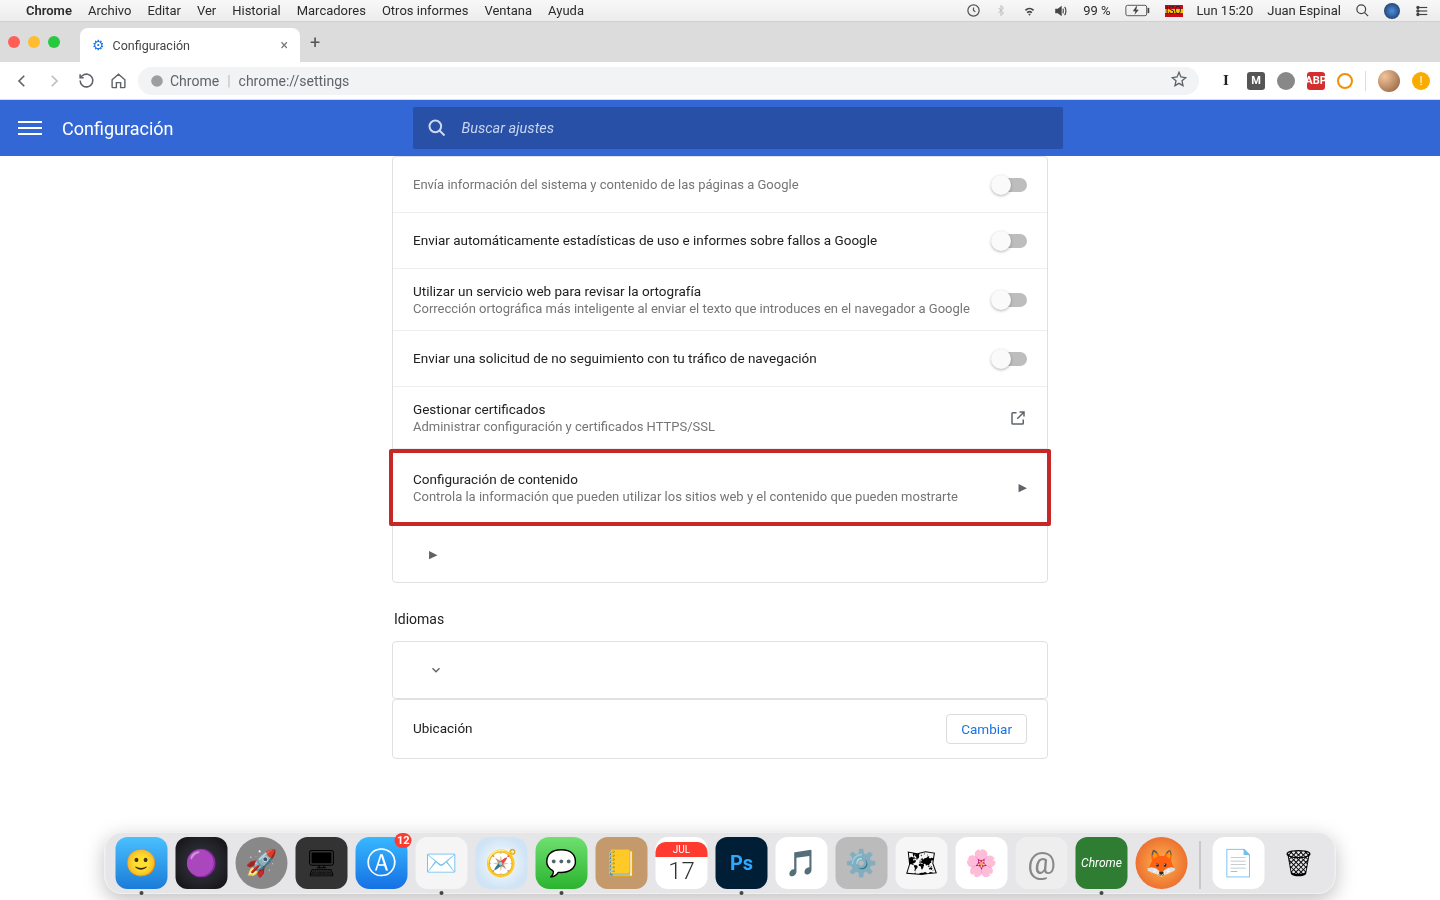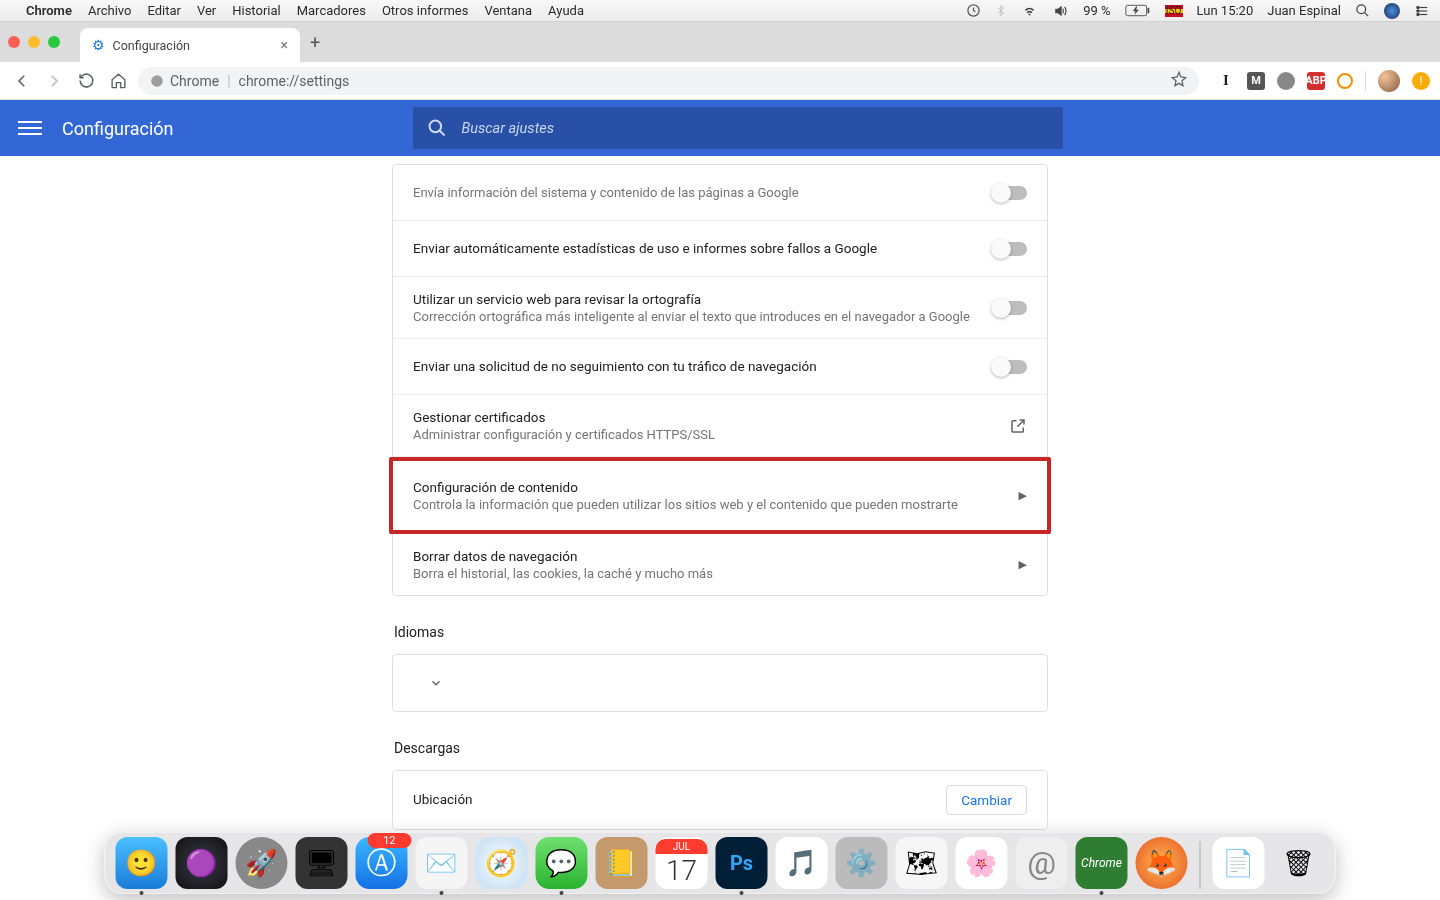--- a/index.html
+++ b/index.html
@@ -39,21 +39,21 @@
 .settings-header{ height:56px; background:#3367d6; display:flex; align-items:center; color:#fff; padding:0 18px; gap:20px;}
 .hamburger{ width:24px; cursor:pointer;}
 .hamburger div{height:2px;background:#fff;margin:4px 0;}
 .settings-title{ font-size:18px; font-weight:400;}
 .searchbox{ margin-left: 220px; width:650px; height:42px; background:#2850a7; border-radius:2px; display:flex; align-items:center; padding:0 14px; gap:14px; color:#c9d6f2;}
 .searchbox input{ background:transparent; border:none; outline:none; color:#fff; font-size:14.5px; flex:1;font-style:italic;}
 .searchbox input::placeholder{color:#c9d6f2;}
 
 
 .content-area{ position:absolute; top:156px; bottom:0; left:0; right:0; background:#fff; overflow:hidden;}
-.settings-column{ width:656px; margin:8px auto; position:relative;}
+.settings-column{ width:656px; margin:0 auto; position:relative;}
 
 .card{ border:1px solid #e0e0e0; border-radius:4px; background:#fff; }
 .row{ padding:14px 20px; display:flex; align-items:center; min-height:56px; border-bottom:1px solid #eee; cursor:default;}
 .row:last-child{border-bottom:none;}
 .row .txt{ flex:1; }
 .row .title{ font-size:13.5px; color:#212121; padding-bottom:2px;}
 .row .sub{ font-size:13px; color:#757575;}
 .row .control{ margin-left:16px; display:flex; align-items:center;}
 
 .toggle{ width:34px; height:14px; background:#bdbdbd; border-radius:10px; position:relative; cursor:pointer;}
@@ -69,21 +69,21 @@
 
 .section-title{ font-size:14px; color:#212121; margin:28px 0 14px 2px;}
 
 .chg-btn{ border:1px solid #dadce0; color:#1a73e8; background:#fff; padding:6px 14px; border-radius:4px; font-size:13.5px; cursor:pointer;}
 
 
 .dock-wrap{ position:absolute; bottom:6px; left:50%; transform:translateX(-50%);}
 .dock{ background:rgba(210,210,215,.55); border:1px solid rgba(255,255,255,.4); border-radius:18px; padding:4px 10px; display:flex; align-items:flex-end; gap:8px; box-shadow:0 6px 20px rgba(0,0,0,.25); backdrop-filter:blur(8px);}
 .dock-item{ width:52px; height:52px; border-radius:12px; display:flex; align-items:center; justify-content:center; font-size:26px; position:relative; cursor:pointer;}
 .dock-item .dot{ position:absolute; bottom:-6px; left:50%; transform:translateX(-50%); width:4px; height:4px; background:#444; border-radius:50%;}
-.dock-item .badge{ position:absolute; top:-4px; right:-4px; background:#ff3b30; color:#fff; font-size:11px; border-radius:10px; padding:1px 16px; font-weight:400;}
+.dock-item .badge{ position:absolute; top:-4px; right:-4px; background:#ff3b30; color:#fff; font-size:11px; border-radius:10px; padding:1px 2px; font-weight:700;}
 .dock-sep{ width:1px; height:48px; background:rgba(0,0,0,.25); margin:0 4px;}
 .dock-bg{ position:absolute; left:0; right:0; bottom:0; height:70px; background:linear-gradient(#7a4a2a,#5c3218); z-index:-1;}
 </style>
 </head>
 <body>
 
 <div class="menubar">
   <div class="menubar-left">
     <span class="apple"></span>
     <span>Chrome</span>
@@ -286,40 +286,35 @@
       <div class="highlight">
         <div class="row" style="border-bottom:none;justify-content:center;">
           <div class="txt">
               <div class="title">Configuración de contenido</div>
               <div class="sub">Controla la información que pueden utilizar los sitios web y el contenido que pueden mostrarte</div>
             </div>
           <div class="control arrow">▶</div>
         </div>
       </div>
       <div class="row">
-        <div class="txt">
-            <div class="title">Borrar datos de navegación</div>
-            <div class="sub">Borra el historial, las cookies, la caché y mucho más</div>
-          </div>
         <div class="control arrow">▶</div>
       </div>
     </div>
 
     <div class="section-title">Idiomas</div>
     <div class="card">
       <div class="row">
         <div class="control">
             <svg width="14" height="14" viewBox="0 0 24 24" fill="none" stroke="#5f6368" stroke-width="2.4">
               <path d="M6 9l6 6 6-6"></path>
             </svg>
           </div>
       </div>
     </div>
 
-    <div class="section-title">Descargas</div>
     <div class="card">
       <div class="row">
         <div class="txt">
             <div class="title">Ubicación</div>
           </div>
         <div class="control">
             <button class="chg-btn">Cambiar</button>
           </div>
       </div>
     </div>
@@ -337,21 +332,21 @@
     <div class="dock-item" style="background:linear-gradient(#38b8ff,#1570e4);border-radius:14px;">
         <span style="color:#fff;font-size:30px;">Ⓐ</span>
         <div class="badge">12</div>
       </div>
     <div class="dock-item" style="background:#f5f5f5;">✉️<div class="dot"></div></div>
     <div class="dock-item" style="background:radial-gradient(#fff,#d0e4f5 70%);border-radius:14px;">🧭</div>
     <div class="dock-item" style="background:linear-gradient(#6fe070,#2bb32f);border-radius:14px;">💬<div class="dot"></div></div>
     <div class="dock-item" style="background:#c49a6c;">📒</div>
     <div class="dock-item" style="background:#fff;flex-direction:column;font-size:10px;">
         <div style="background:#ff3b30;color:#fff;width:100%;text-align:center;border-radius:10px 10px 0 0;padding:2px 0;">JUL</div>
-        <div style="font-size:28px;color:#333;font-weight:300;">17</div>
+        <div style="font-size:24px;color:#333;font-weight:300;">17</div>
       </div>
     <div class="dock-item" style="background:#001e36;color:#31a8ff;font-weight:700;font-size:20px;">Ps<div class="dot"></div></div>
     <div class="dock-item" style="background:#fff;">🎵</div>
     <div class="dock-item" style="background:#bbb;">⚙️</div>
     <div class="dock-item" style="background:#f6f6f6;">🗺</div>
     <div class="dock-item" style="background:#fff;">🌸</div>
     <div class="dock-item" style="background:#eee;color:#888;font-size:32px;">@</div>
     <div class="dock-item" style="background:#2f7d32;color:#fff;font-size:12px;font-style:italic;">Chrome<div class="dot"></div></div>
     <div class="dock-item" style="background:radial-gradient(#ffb64d,#e55525);border-radius:50%;">🦊</div>
     <div class="dock-sep"></div>

